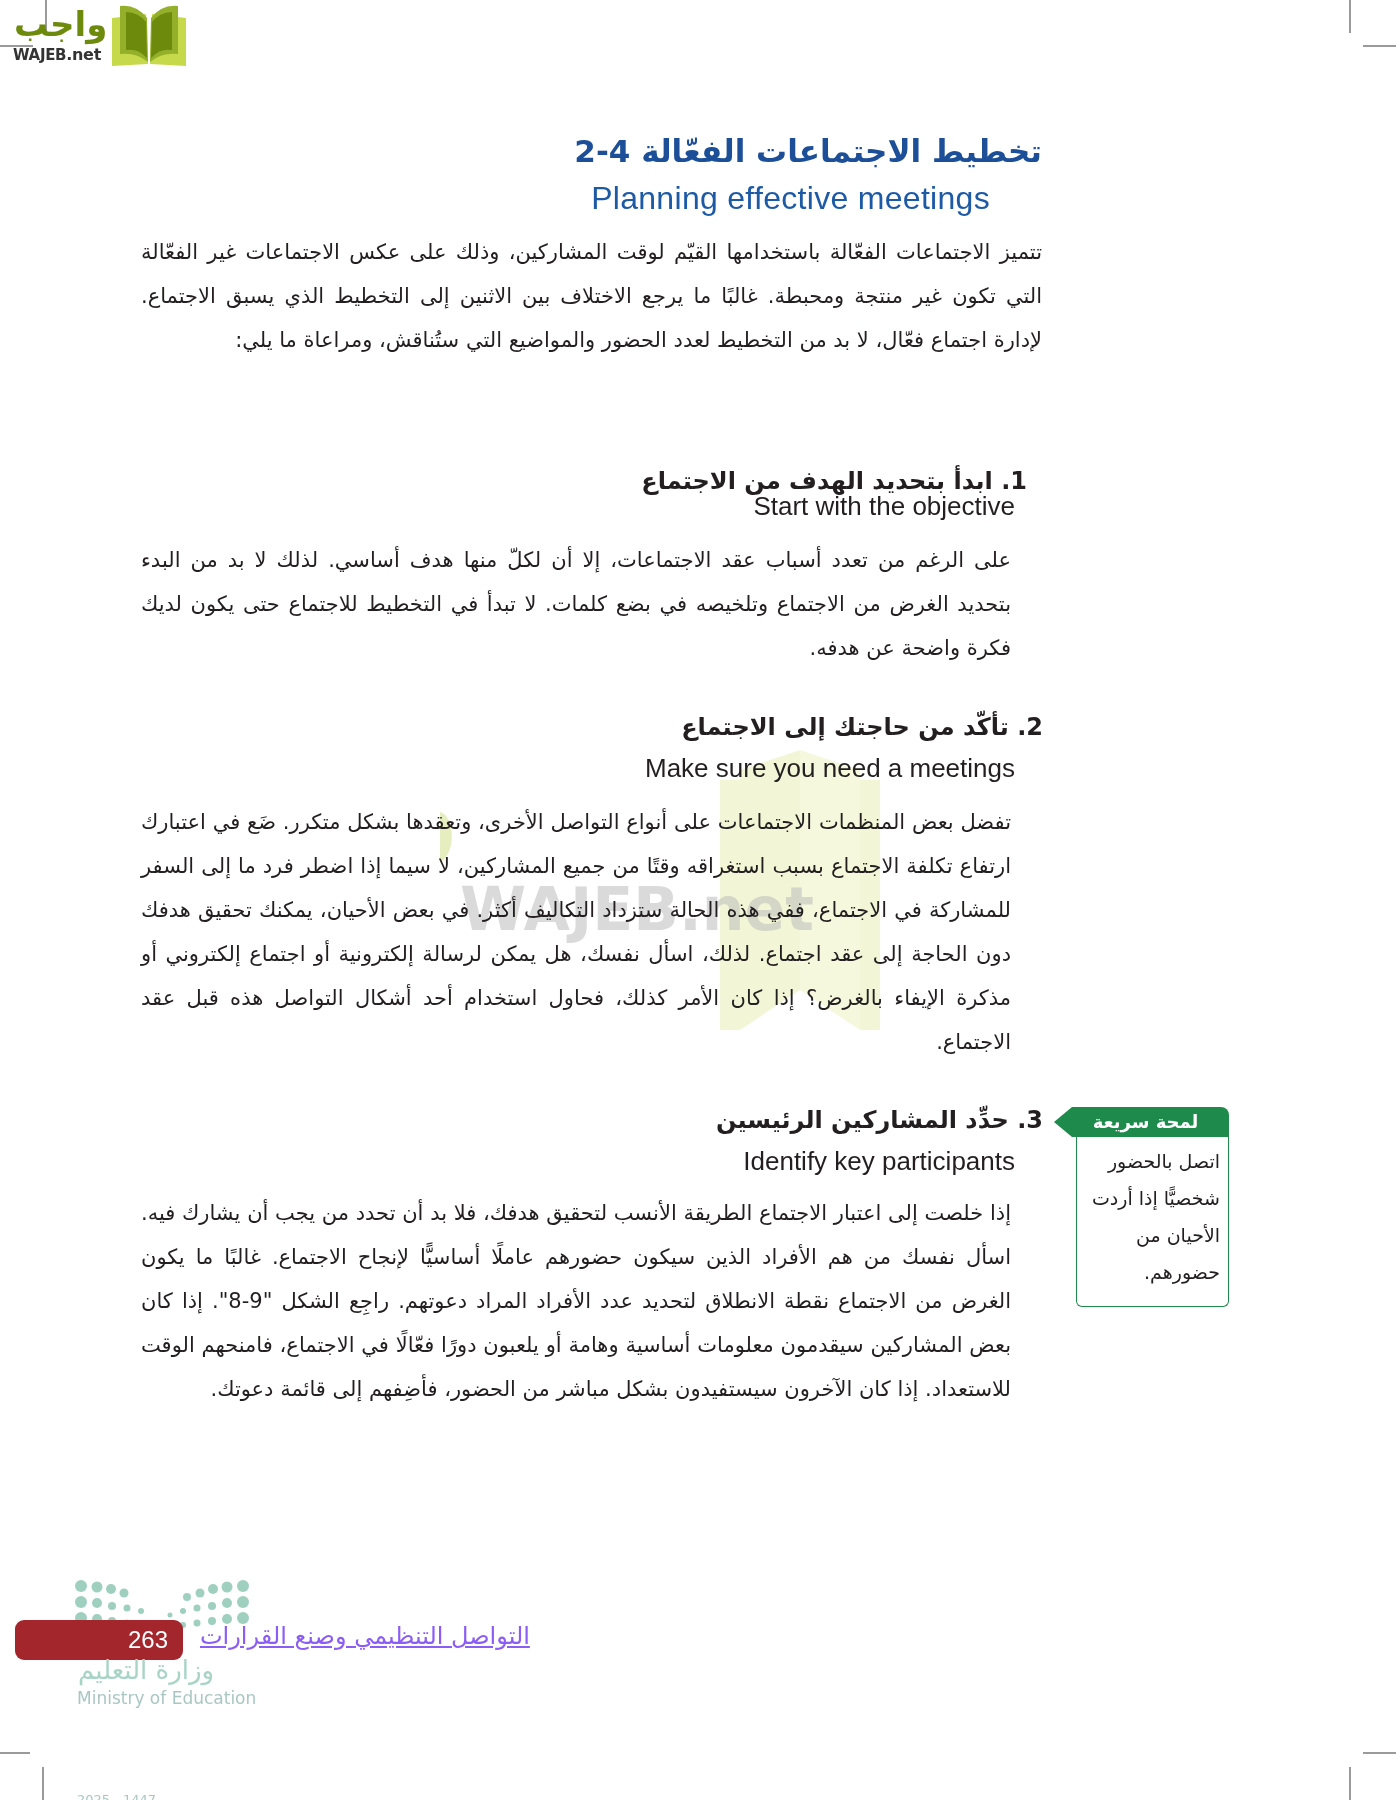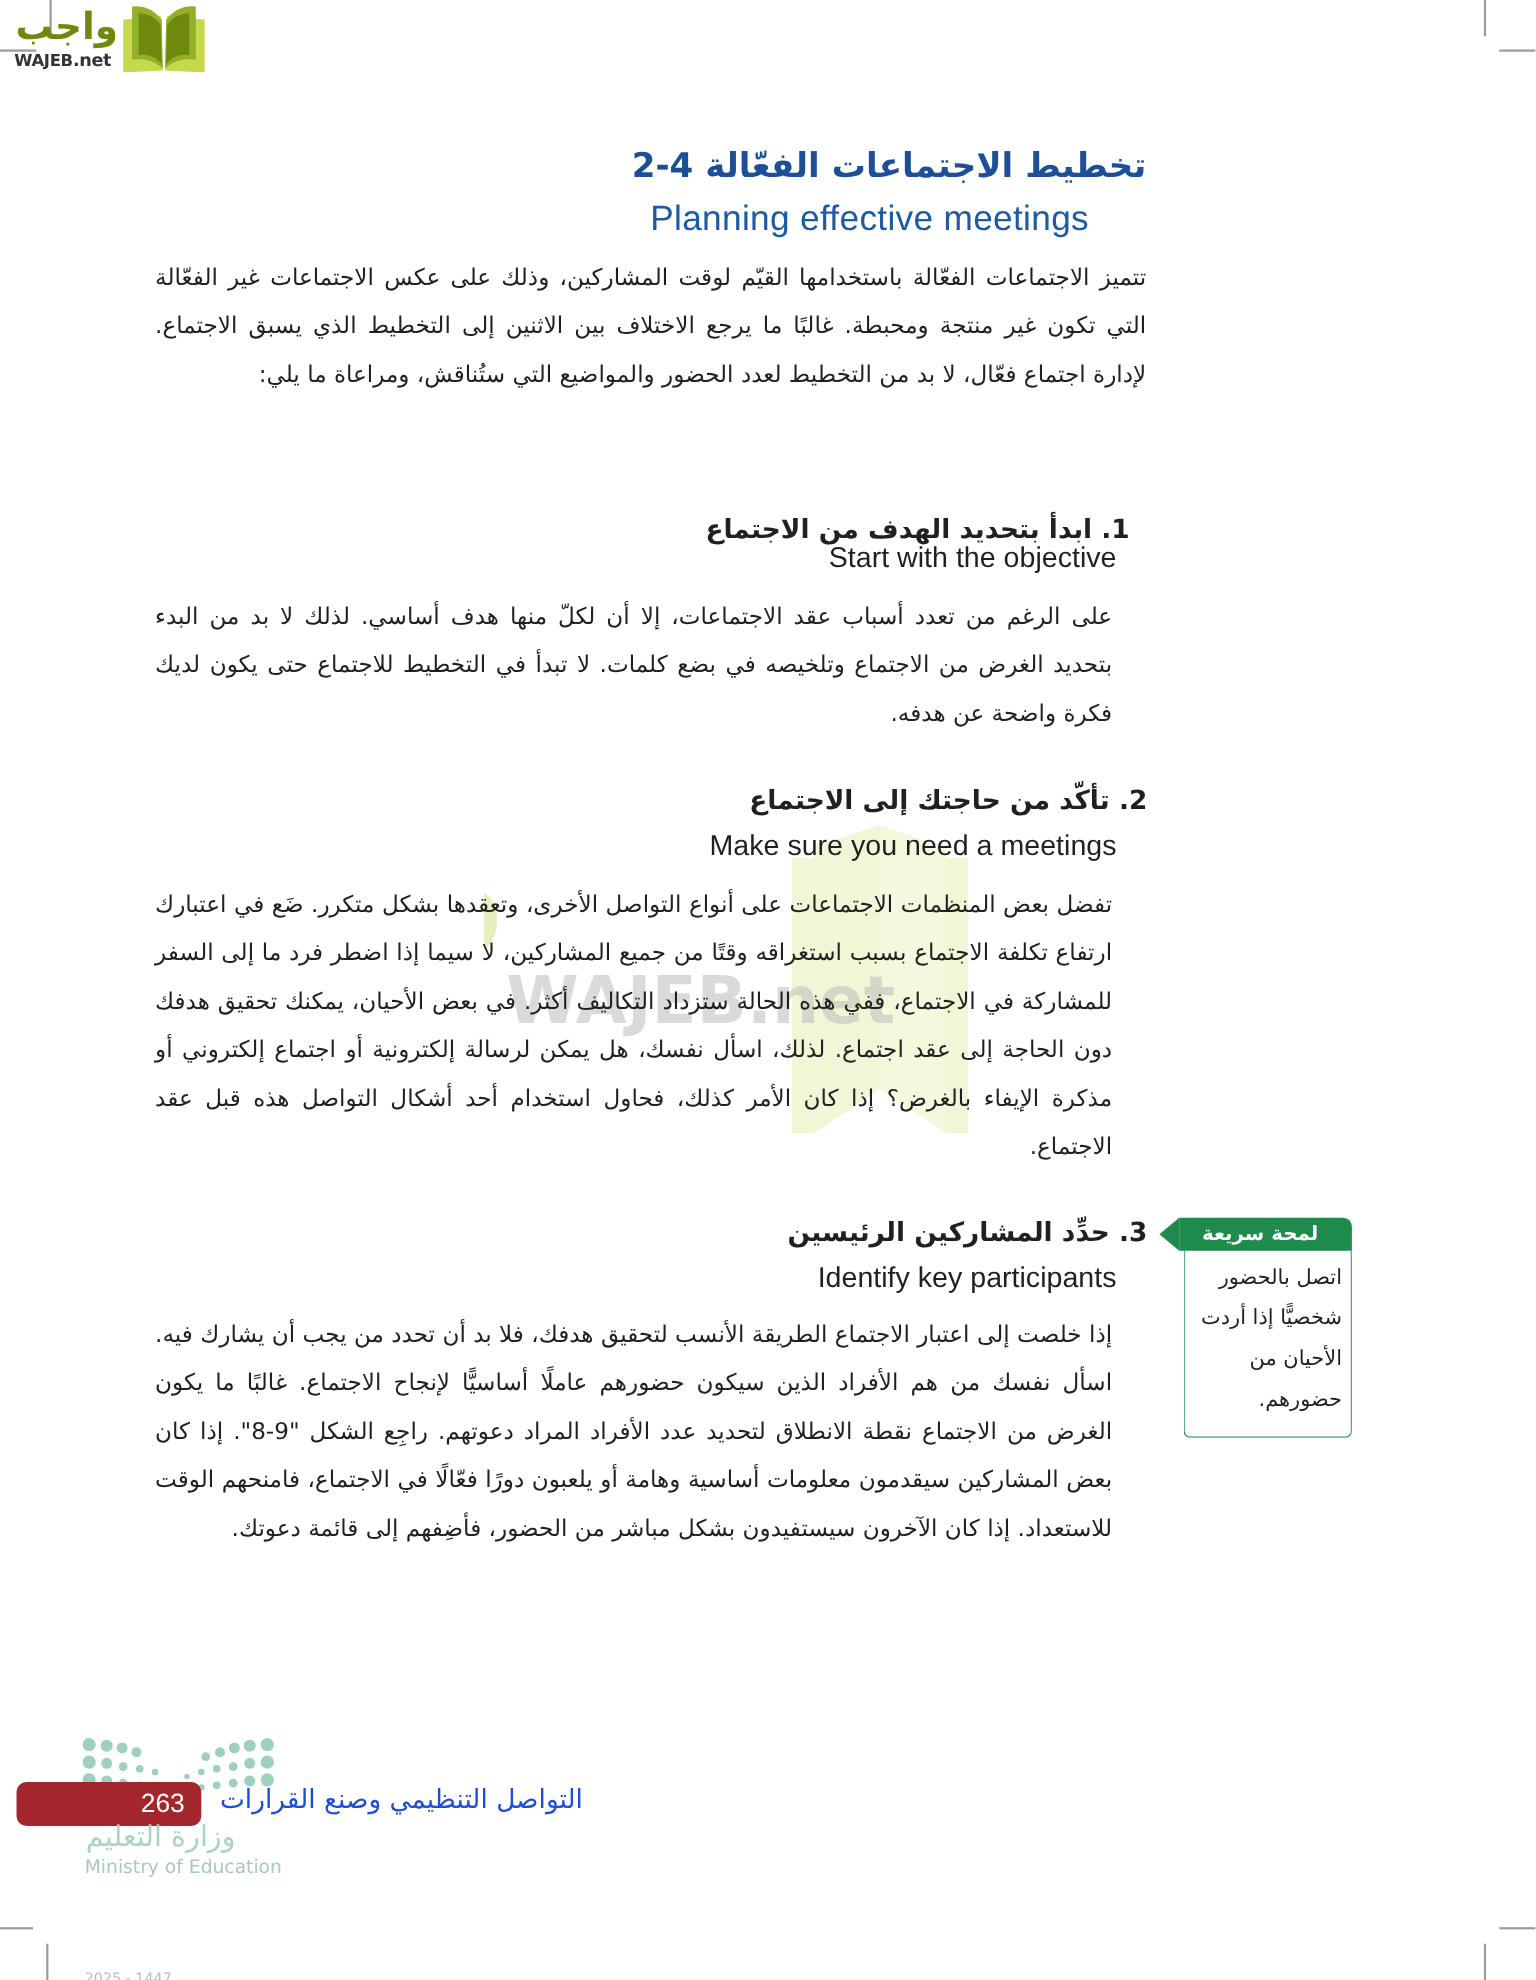--- a/index.html
+++ b/index.html
@@ -34,21 +34,21 @@
   .tip-head { position: absolute; left: 18px; top: 0; width: 157px; height: 30px; background: #1e8a4c; border-radius: 0 8px 0 0;
               color: #fff; font: bold 18px "DejaVu Sans", sans-serif; line-height: 30px; text-align: center; padding-right: 10px; box-sizing: border-box; direction: rtl; }
   .tip-arrow { position: absolute; left: 0; top: 0; width: 0; height: 0; border-top: 15px solid transparent; border-bottom: 15px solid transparent; border-right: 18px solid #1e8a4c; }
   .tip-body { position: absolute; left: 22px; top: 30px; width: 153px; height: 170px; border: 1.5px solid #1e8a4c; border-top: none; border-radius: 0 0 6px 6px; box-sizing: border-box;
               padding: 6px 8px 0 6px; direction: rtl; text-align: right; font: 19px "DejaVu Sans", sans-serif; line-height: 37px; color: #231f20; }
 
   
   .moe-dots { left: 75px; top: 1580px; width: 175px; height: 70px; }
   .page-pill { left: 15px; top: 1620px; width: 168px; height: 40px; background: #a3262d; border-radius: 9px; color: #fff;
                font: 24px "Liberation Sans", sans-serif; line-height: 40px; text-align: right; padding-right: 15px; box-sizing: border-box; }
-  .chapter { left: 200px; top: 1622px; font: 24px "DejaVu Sans", sans-serif; color: #1d4ed8; white-space: nowrap; direction: rtl; }
+  .chapter { left: 200px; top: 1622px; font: 24px "DejaVu Sans", sans-serif; color: #8b5cf6; white-space: nowrap; direction: rtl; text-decoration: underline; }
   .moe-ar { left: 78px; top: 1655px; font: 26px "DejaVu Sans", sans-serif; color: #a8d4c6; direction: rtl; white-space: nowrap; }
   .moe-en { left: 77px; top: 1688px; font: 17px "DejaVu Sans", sans-serif; color: #a9c7c2; white-space: nowrap; }
   .moe-year { left: 77px; top: 1792px; font: 13px "DejaVu Sans", sans-serif; color: #a9c7c2; white-space: nowrap; }
 </style>
 </head>
 <body>
 
 <div class="crop" style="left:45px;top:0;width:2px;height:33px;"></div>
 <div class="crop" style="left:0;top:45px;width:33px;height:2px;"></div>
 <div class="crop" style="left:1349px;top:0;width:2px;height:33px;"></div>

